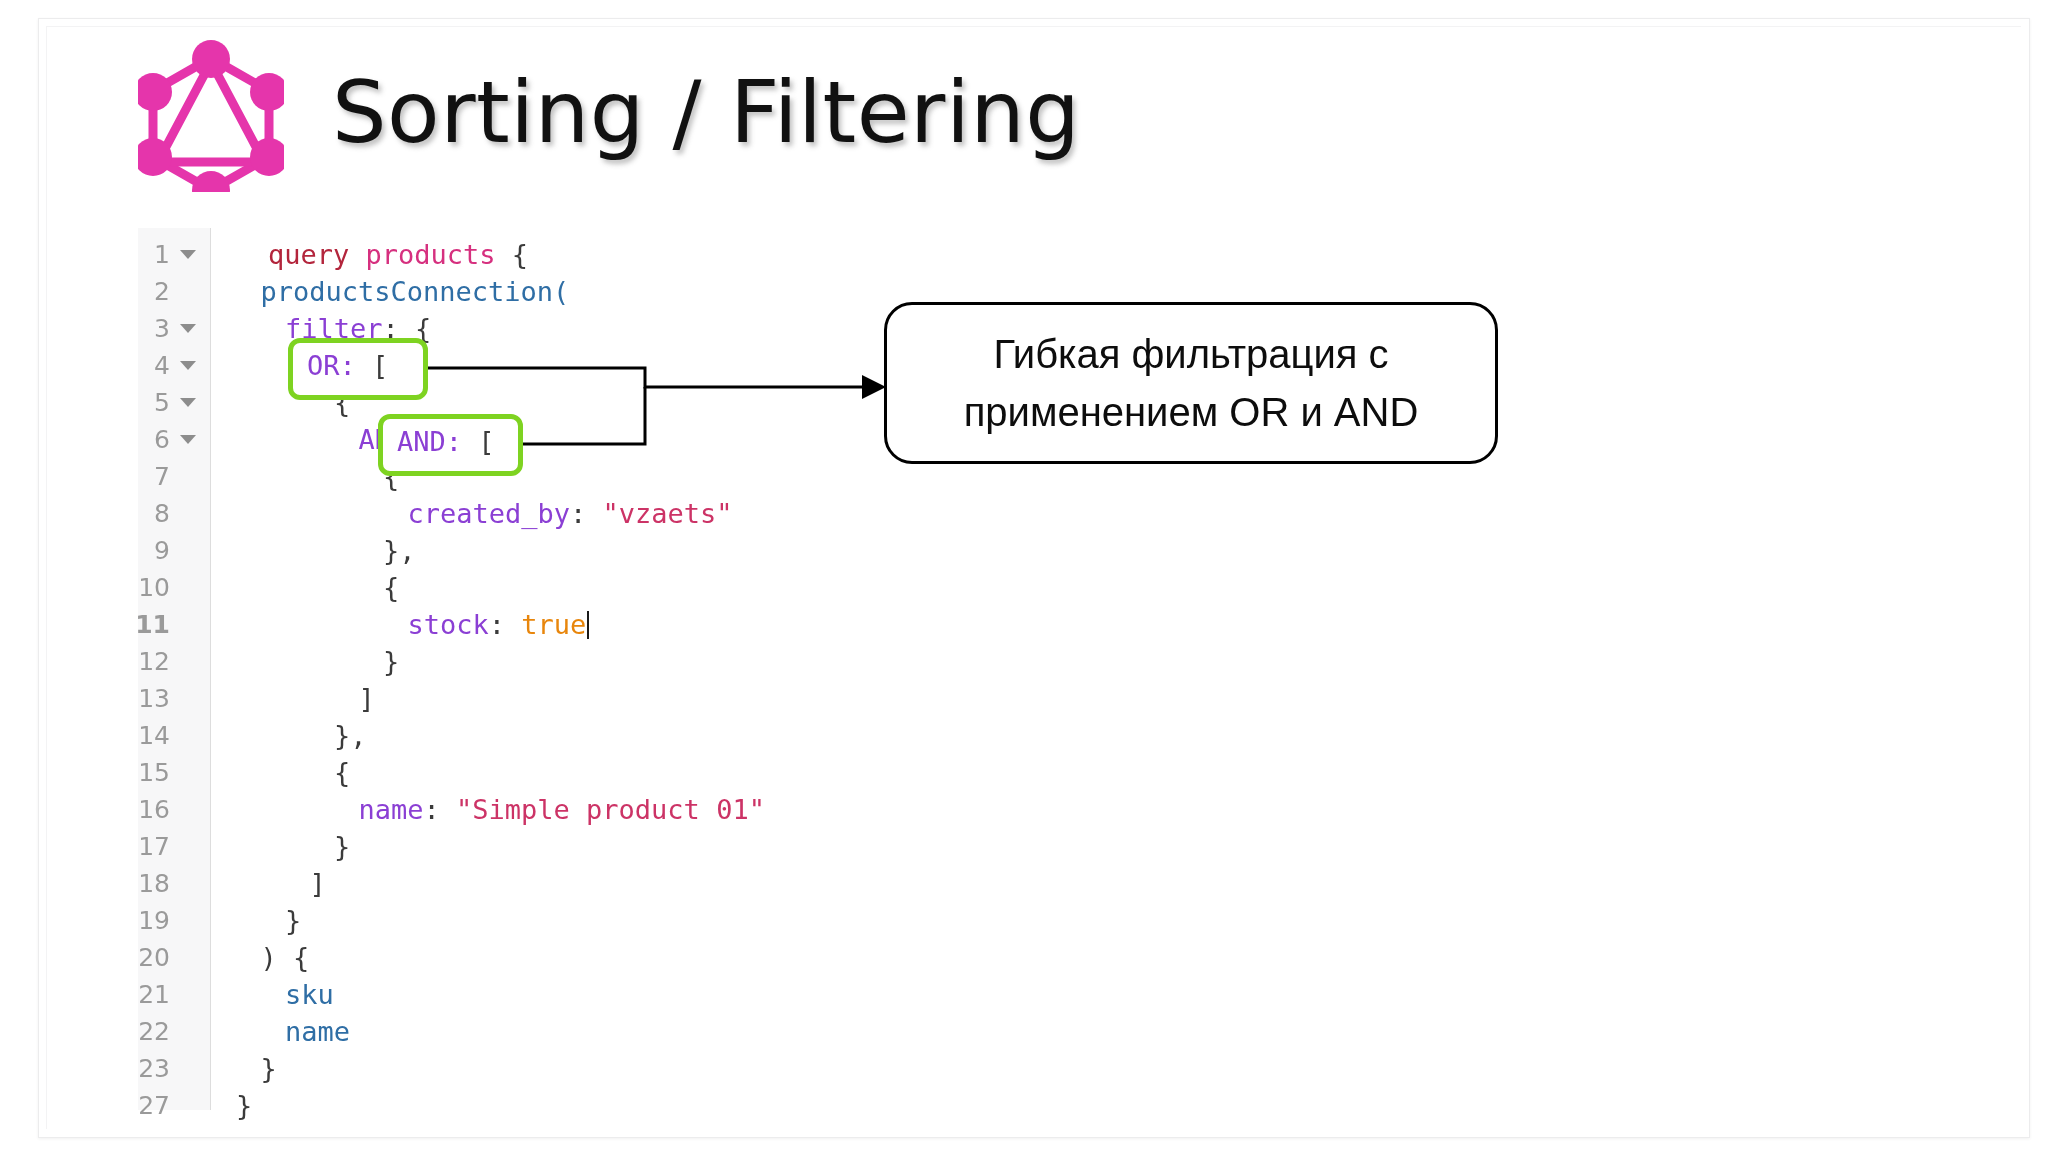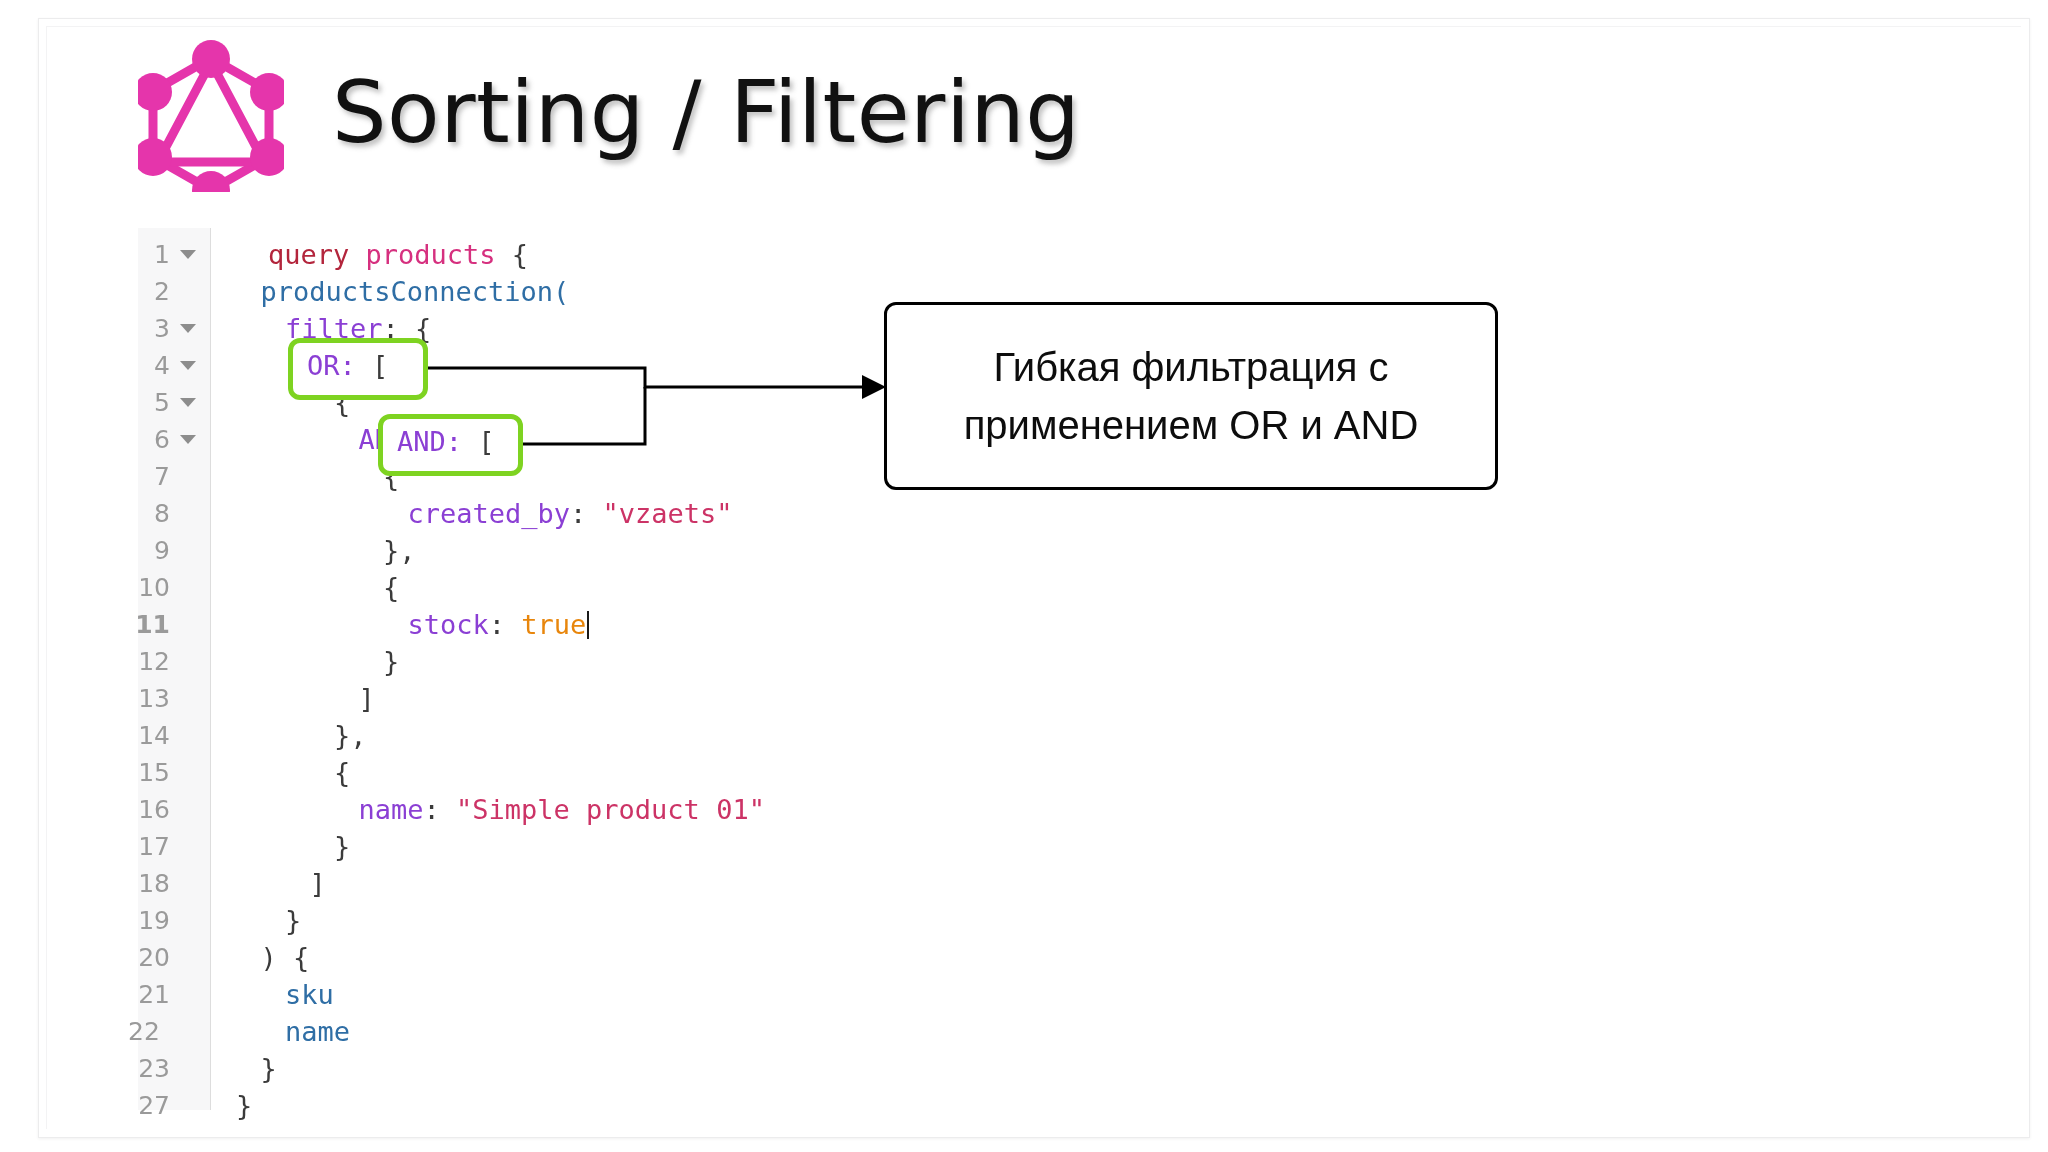--- a/index.html
+++ b/index.html
@@ -55,22 +55,22 @@
   .hl .hl-txt{position:absolute;left:14px;top:4px;white-space:pre;
     font-family:"DejaVu Sans Mono","Liberation Mono",monospace;font-size:27px;line-height:37px;}
 
   #hl-or{left:288px;top:338px;width:140px;height:62px;padding-left:46px;}
   #hl-and{left:378px;top:414px;width:145px;height:62px;padding-left:44px;}
 
   
   .connector{position:absolute;left:0;top:0;width:2048px;height:1152px;pointer-events:none;}
 
   
-  .callout{position:absolute;left:884px;top:302px;width:614px;height:188px;
-    background:#ffffff;border:3px solid #000000;border-radius:12px;box-sizing:border-box;
+  .callout{position:absolute;left:884px;top:302px;width:614px;height:162px;
+    background:#ffffff;border:3px solid #000000;border-radius:28px;box-sizing:border-box;
     display:flex;flex-direction:column;align-items:center;justify-content:center;}
   .callout-line{font-family:"Liberation Sans",sans-serif;font-size:40px;color:#0d0d0d;
     line-height:58px;white-space:nowrap;}
 </style>
 </head>
 <body>
 
 <div id="slide">
 
   <div class="frame-outer"></div>
@@ -116,21 +116,21 @@
         <div class="ln" style="top: 415px;">12</div>
         <div class="ln" style="top: 452px;">13</div>
         <div class="ln" style="top: 489px;">14</div>
         <div class="ln" style="top: 526px;">15</div>
         <div class="ln" style="top: 563px;">16</div>
         <div class="ln" style="top: 600px;">17</div>
         <div class="ln" style="top: 637px;">18</div>
         <div class="ln" style="top: 674px;">19</div>
         <div class="ln" style="top: 711px;">20</div>
         <div class="ln" style="top: 748px;">21</div>
-        <div class="ln" style="top: 785px; text-align: center;">22</div>
+        <div class="ln" style="top: 785px;">22</div>
         <div class="ln" style="top: 822px;">23</div>
         <div class="ln" style="top: 859px;">27</div>
       </div>
     <div class="code-area" id="code-area">
         <div class="cl" style="top: 8px; left: 26px;"><span class="t-kw">query</span><span class="t-punct"> </span><span class="t-opname">products</span><span class="t-punct"> {</span></div>
         <div class="cl" style="top: 45px; left: 50.5px;"><span class="t-field">productsConnection(</span></div>
         <div class="cl" style="top: 82px; left: 75px;"><span class="t-arg">filter</span><span class="t-punct">: {</span></div>
         <div class="cl" style="top: 119px; left: 99.5px;"><span class="t-arg">OR</span><span class="t-punct">: [</span></div>
         <div class="cl" style="top: 156px; left: 124px;"><span class="t-punct">{</span></div>
         <div class="cl" style="top: 193px; left: 148.5px;"><span class="t-arg">AND</span><span class="t-punct">: [</span></div>

